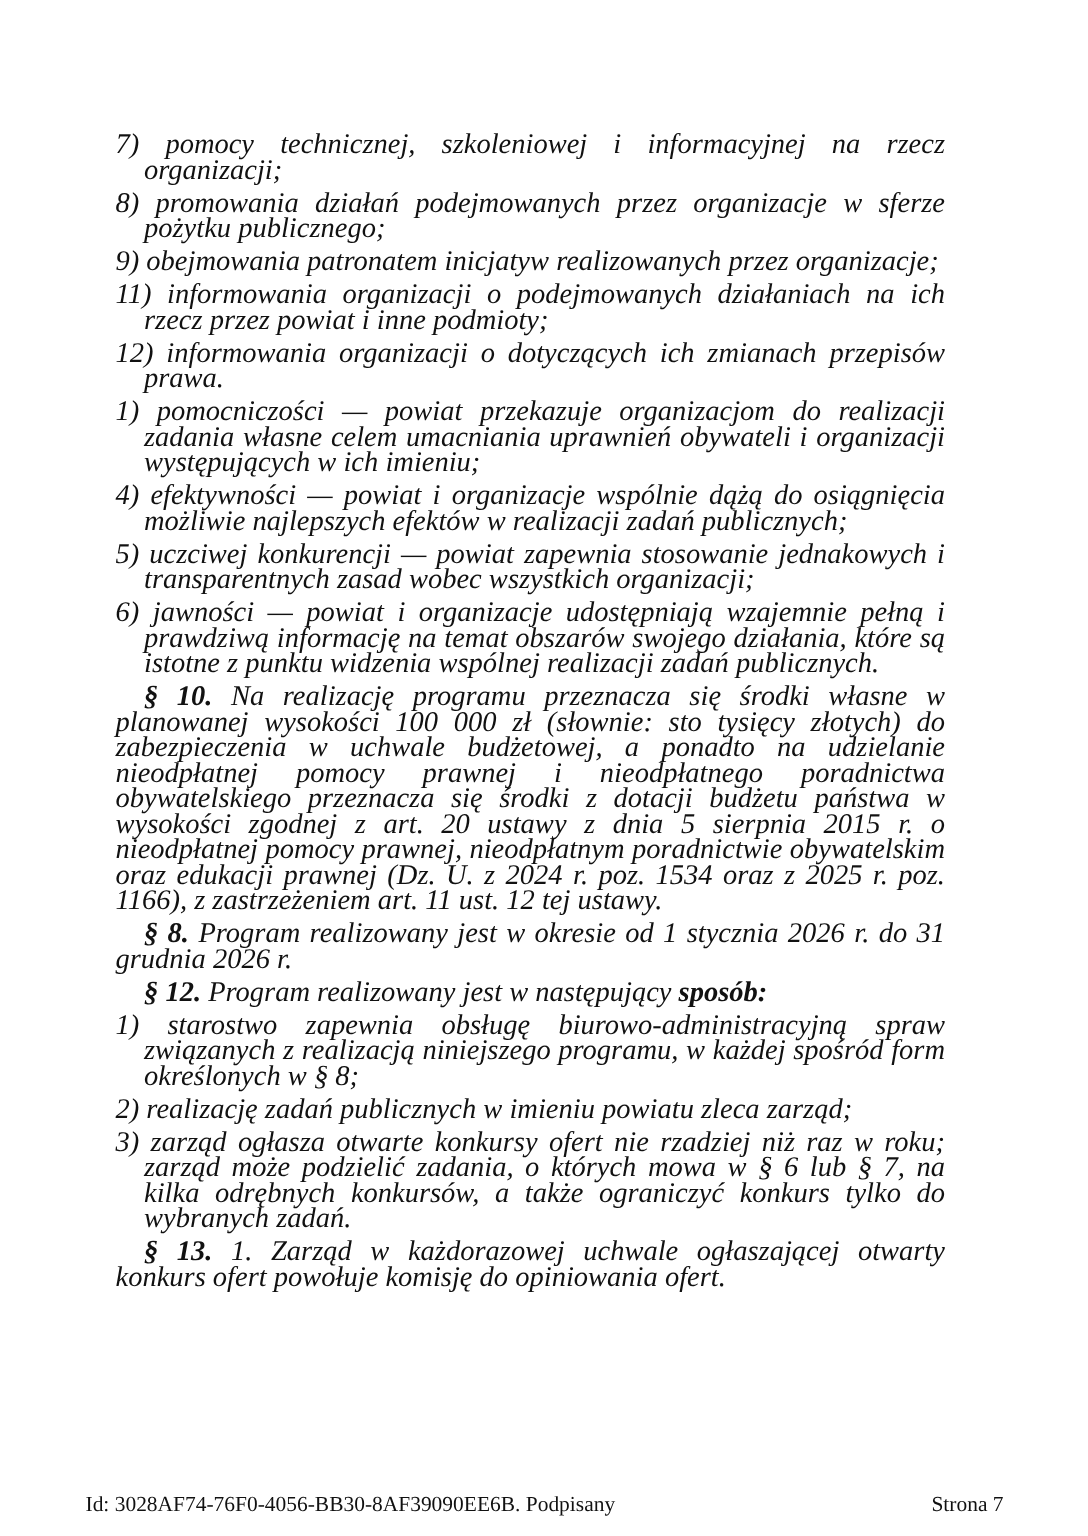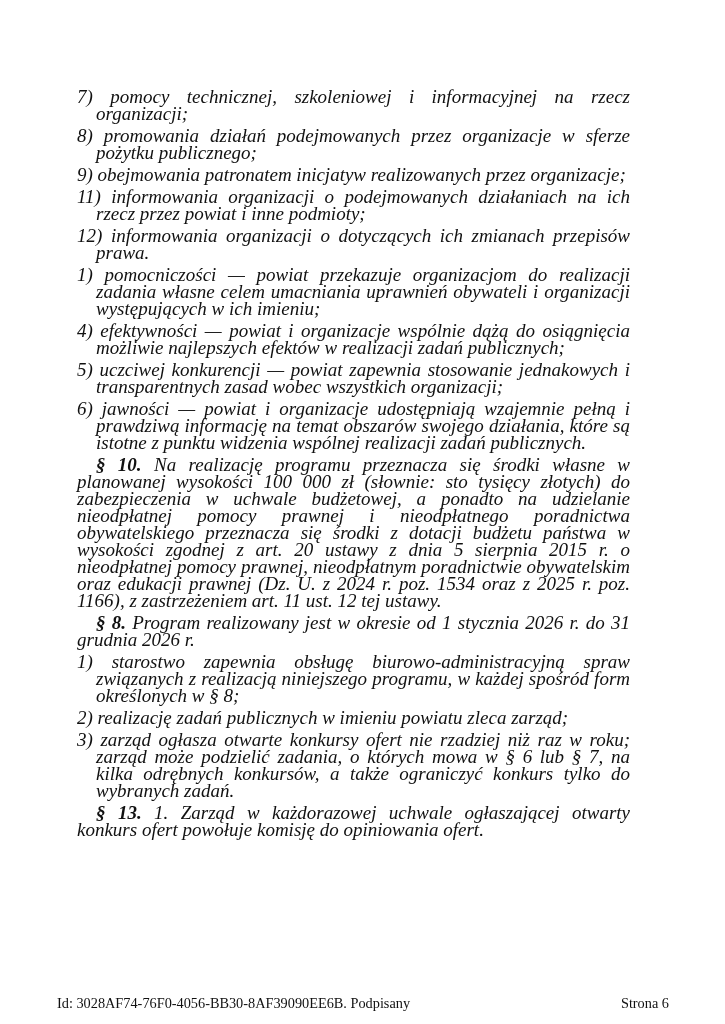--- a/index.html
+++ b/index.html
@@ -35,25 +35,26 @@
 
   <div class="item"><span>1)</span> <span>pomocniczości — powiat przekazuje organizacjom do realizacji zadania własne celem umacniania uprawnień obywateli i organizacji występujących w ich imieniu;</span></div>
   <div class="item"><span>4)</span> <span>efektywności — powiat i organizacje wspólnie dążą do osiągnięcia możliwie najlepszych efektów w realizacji zadań publicznych;</span></div>
   <div class="item"><span>5)</span> <span>uczciwej konkurencji — powiat zapewnia stosowanie jednakowych i transparentnych zasad wobec wszystkich organizacji;</span></div>
   <div class="item"><span>6)</span> <span>jawności — powiat i organizacje udostępniają wzajemnie pełną i prawdziwą informację na temat obszarów swojego działania, które są istotne z punktu widzenia wspólnej realizacji zadań publicznych.</span></div>
 
   <div class="para"><span class="sect">§ 10.</span> <span>Na realizację programu przeznacza się środki własne w planowanej wysokości 100 000 zł (słownie: sto tysięcy złotych) do zabezpieczenia  w uchwale budżetowej, a ponadto na udzielanie nieodpłatnej pomocy prawnej i nieodpłatnego poradnictwa obywatelskiego przeznacza się środki z dotacji budżetu państwa w wysokości zgodnej z art. 20 ustawy  z dnia  5 sierpnia  2015 r.  o nieodpłatnej pomocy prawnej, nieodpłatnym poradnictwie obywatelskim oraz edukacji prawnej (Dz. U. z 2024 r. poz. 1534 oraz z 2025 r. poz. 1166), z zastrzeżeniem art. 11 ust. 12 tej ustawy.</span></div>
 
   <div class="para"><span class="sect">§ 8.</span> <span>Program realizowany jest w okresie od 1 stycznia 2026 r. do 31 grudnia 2026 r.</span></div>
 
+  <div class="para"><span class="sect">§ 12.</span> <span>Program realizowany jest w następujący </span><span class="bold">sposób:</span></div>
 
   <div class="item"><span>1)</span> <span>starostwo zapewnia obsługę biurowo-administracyjną spraw związanych z realizacją niniejszego programu, w każdej spośród form określonych w § 8;</span></div>
   <div class="item"><span>2)</span> <span>realizację zadań publicznych w imieniu powiatu zleca zarząd;</span></div>
   <div class="item"><span>3)</span> <span>zarząd ogłasza otwarte konkursy ofert nie rzadziej niż raz w roku; zarząd może podzielić zadania, o których mowa w § 6 lub § 7, na kilka odrębnych konkursów, a także ograniczyć konkurs tylko do wybranych zadań.</span></div>
 
   <div class="para"><span class="sect">§ 13.</span> <span>1. Zarząd w każdorazowej uchwale ogłaszającej otwarty konkurs ofert powołuje komisję do opiniowania ofert.</span></div>
 
 </div>
 
 <div class="footer">
   <span>Id: 3028AF74-76F0-4056-BB30-8AF39090EE6B. Podpisany</span>
-  <span>Strona 6</span>
+  <span>Strona 7</span>
 </div>
 
 </body></html>

